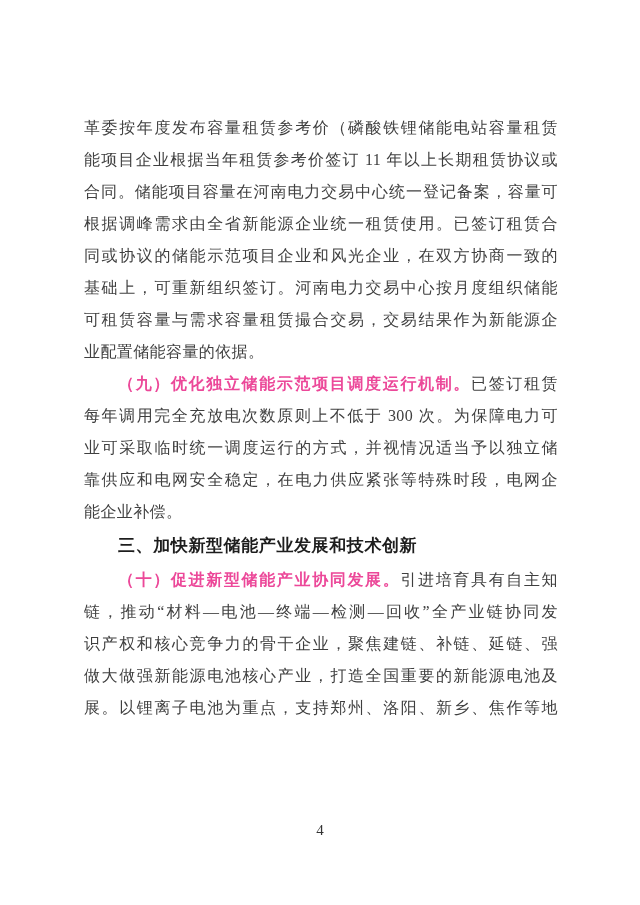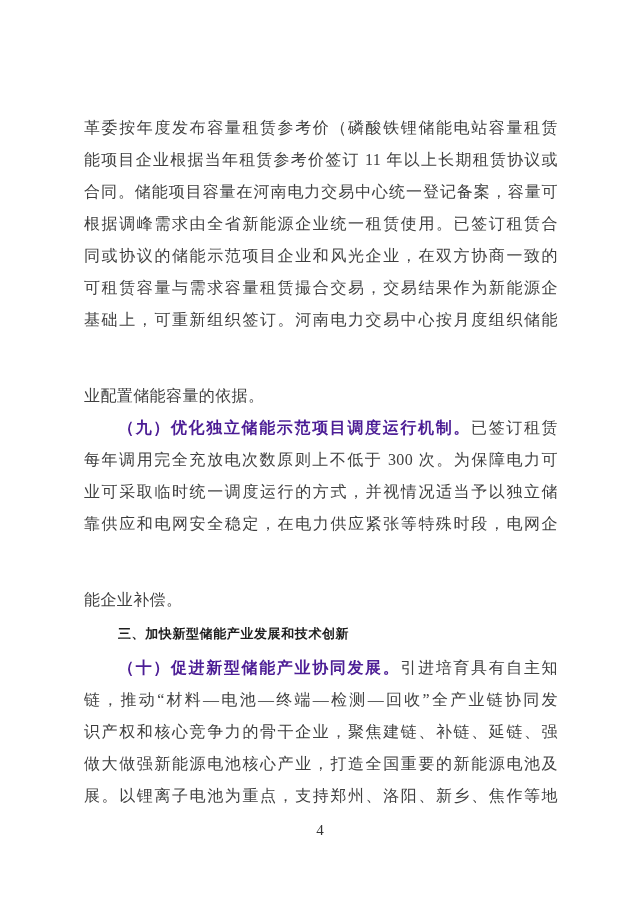--- a/index.html
+++ b/index.html
@@ -31,32 +31,32 @@
     letter-spacing: 0.4px;
     overflow: hidden;
     text-align: justify;
   }
   .line.fill::after {
     content: "";
     display: inline-block;
     width: 100%;
     height: 0;
   }
-  .line.short { text-align: left; margin-top: 44px; }
+  .line.short { text-align: left; }
   .line.indent { text-indent: 34px; }
   .lead {
     font-weight: bold;
-    color: #4c1d95;
+    color: #ec4899;
   }
   .heading {
     display: block;
     margin: 0;
     height: 36px;
     line-height: 36px;
-    font-size: 13px;
+    font-size: 17px;
     letter-spacing: 0.6px;
     text-indent: 34px;
     font-family: "Liberation Sans", "DejaVu Sans", sans-serif;
     font-weight: bold;
     color: #1d1d1d;
     text-align: left;
     overflow: hidden;
   }
   .footer {
     position: absolute;
@@ -75,22 +75,22 @@
 
 <div class="page">
   <div class="textblock">
 
     <p class="para">
       <span class="line fill">革委按年度发布容量租赁参考价（磷酸铁锂储能电站容量租赁</span>
       <span class="line fill">能项目企业根据当年租赁参考价签订 11 年以上长期租赁协议或</span>
       <span class="line fill">合同。储能项目容量在河南电力交易中心统一登记备案，容量可</span>
       <span class="line fill">根据调峰需求由全省新能源企业统一租赁使用。已签订租赁合</span>
       <span class="line fill">同或协议的储能示范项目企业和风光企业，在双方协商一致的</span>
+      <span class="line fill">基础上，可重新组织签订。河南电力交易中心按月度组织储能</span>
       <span class="line fill">可租赁容量与需求容量租赁撮合交易，交易结果作为新能源企</span>
-      <span class="line fill">基础上，可重新组织签订。河南电力交易中心按月度组织储能</span>
       <span class="line short">业配置储能容量的依据。</span>
     </p>
 
     <p class="para">
       <span class="line fill indent"><b class="lead">（九）优化独立储能示范项目调度运行机制。</b><span>已签订租赁合、</span></span>
       <span class="line fill">每年调用完全充放电次数原则上不低于 300 次。为保障电力可</span>
       <span class="line fill">业可采取临时统一调度运行的方式，并视情况适当予以独立储</span>
       <span class="line fill">靠供应和电网安全稳定，在电力供应紧张等特殊时段，电网企</span>
       <span class="line short">能企业补偿。</span>
     </p>

